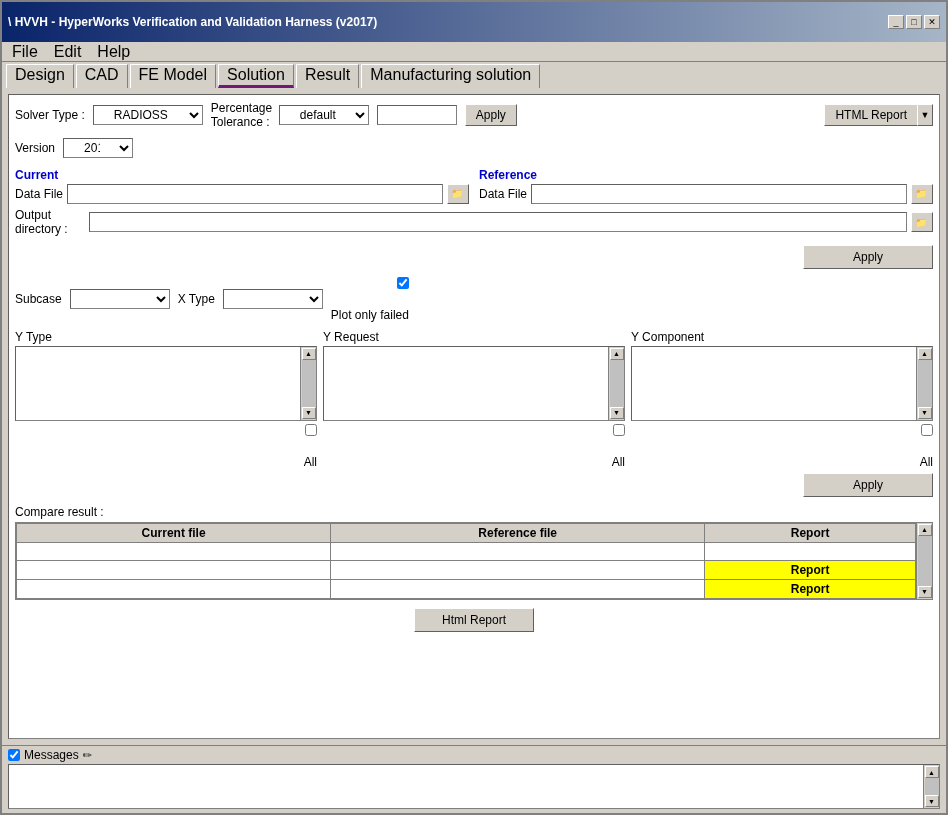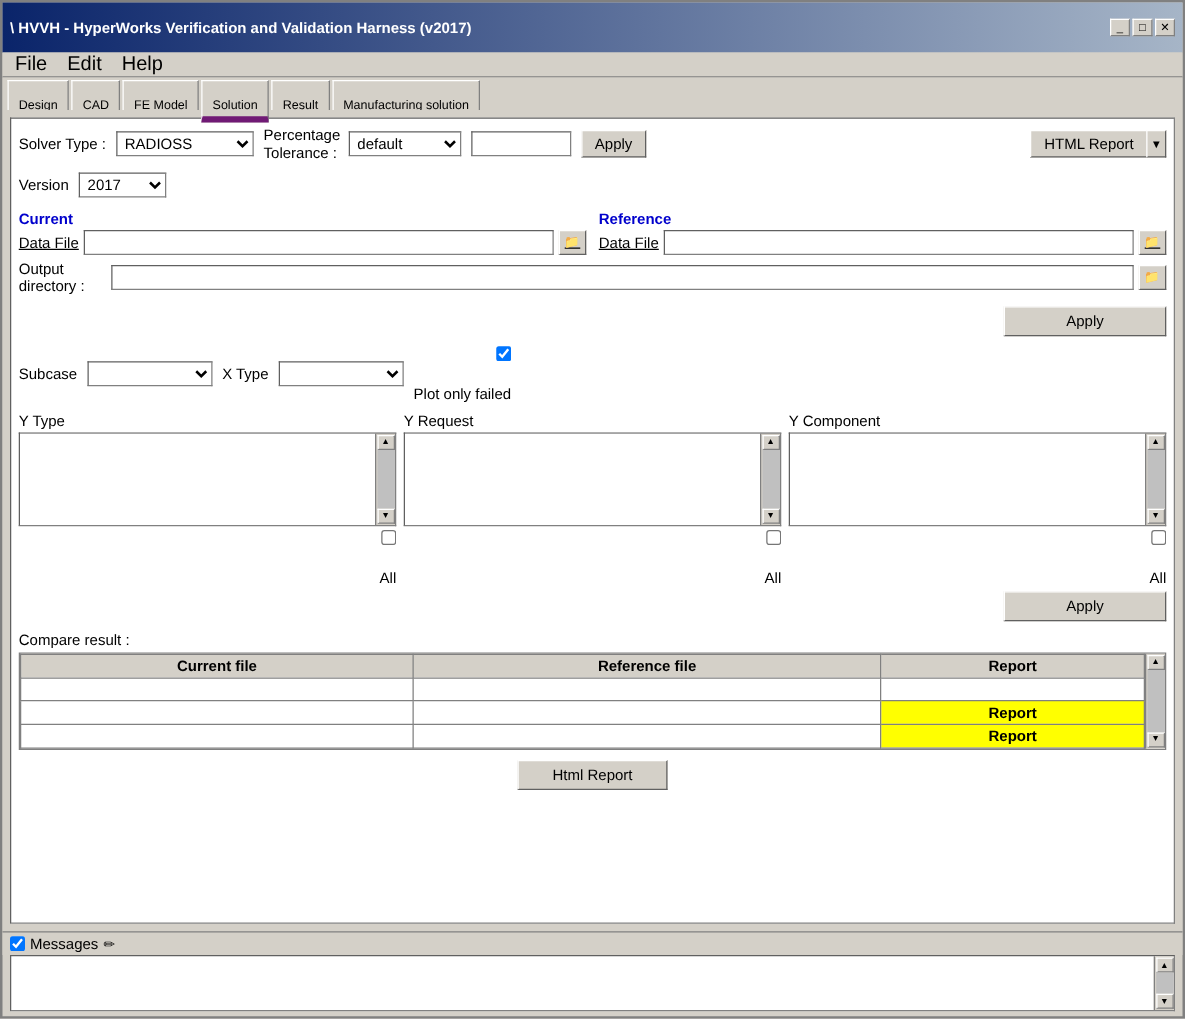--- a/index.html
+++ b/index.html
@@ -11,50 +11,50 @@
     .title-bar-text { font-size: 12px; font-weight: bold; }
     .title-bar-controls { display: flex; gap: 2px; }
     .title-bar-btn { width: 16px; height: 14px; background: #d4d0c8; border: 1px solid #808080; font-size: 9px; display: flex; align-items: center; justify-content: center; cursor: pointer; border-top-color: #fff; border-left-color: #fff; }
 
     
     .menu-bar { background: #d4d0c8; padding: 2px 4px; display: flex; gap: 4px; border-bottom: 1px solid #808080; height: 20px; align-items: center; }
     .menu-item { padding: 2px 6px; cursor: pointer; font-size: 16px; text-align: right; }
 
     
     .top-tabs { display: flex; padding: 2px 4px 0; gap: 2px; background: #d4d0c8; height: 26px; }
-    .top-tab { padding: 14px 8px; border: 1px solid #808080; background: #d4d0c8; cursor: pointer; border-bottom: none; font-size: 10px; border-top-color: #fff; border-left-color: #fff; }
-    .top-tab.active { background: #d4d0c8; border-bottom: 5px solid #701a75; font-weight: normal; z-index: 1; }
+    .top-tab { padding: 1px 8px; border: 1px solid #808080; background: #d4d0c8; cursor: pointer; border-bottom: none; font-size: 16px; border-top-color: #fff; border-left-color: #fff; }
+    .top-tab.active { background: #d4d0c8; border-bottom: 3px solid #701a75; font-weight: normal; z-index: 1; }
 
     
     .sub-tabs { display: flex; padding: 2px 4px 0; gap: 1px; background: #d4d0c8; height: 26px; border-bottom: 1px solid #808080; }
     .sub-tab { padding: 3px 8px; border: 1px solid #808080; background: #d4d0c8; cursor: pointer; font-size: 11px; border-bottom: none; }
     .sub-tab.active { background: #fff; border-bottom: 1px solid #fff; }
 
     
     .content { flex: 1; background: #d4d0c8; padding: 6px; display: flex; flex-direction: column; gap: 4px; }
 
     
     .row { display: flex; align-items: center; gap: 8px; margin-bottom: 4px; }
     .label { font-size: 12px; white-space: nowrap; }
 
     
     .input-text { height: 20px; border: 1px solid #808080; border-top-color: #606060; border-left-color: #606060; background: white; padding: 1px 3px; font-size: 12px; }
-    .select-box { height: 20px; border: 1px solid #808080; border-top-color: #606060; border-left-color: #606060; background: white; padding: 1px 2px; font-size: 12px; }
+    .select-box { height: 20px; border: 1px solid #808080; border-top-color: #606060; border-left-color: #606060; background: white; padding: 1px 16px; font-size: 12px; }
 
     
     .btn { height: 22px; padding: 2px 10px; background: #d4d0c8; border: 1px solid #808080; border-top-color: #fff; border-left-color: #fff; border-right-color: #606060; border-bottom-color: #606060; cursor: pointer; font-size: 12px; text-align: center; }
     .btn-split { display: flex; height: 22px; }
     .btn-main { height: 22px; padding: 2px 10px; background: #d4d0c8; border: 1px solid #808080; border-top-color: #fff; border-left-color: #fff; border-right-color: #606060; border-bottom-color: #606060; cursor: pointer; font-size: 12px; border-right: none; }
     .btn-arrow { height: 22px; width: 16px; background: #d4d0c8; border: 1px solid #808080; border-top-color: #fff; border-left-color: #fff; border-right-color: #606060; border-bottom-color: #606060; cursor: pointer; font-size: 9px; display: flex; align-items: center; justify-content: center; }
 
     
     .section-label { color: #0000cc; font-size: 12px; font-weight: bold; margin: 2px 0; }
 
     
-    .file-row { display: flex; align-items: center; gap: 4px; text-decoration: underline; }
+    .file-row { display: flex; align-items: center; gap: 4px; }
     .file-input { flex: 1; height: 20px; border: 1px solid #808080; border-top-color: #606060; border-left-color: #606060; background: white; padding: 1px 3px; }
     .file-btn { width: 22px; height: 20px; background: #d4d0c8; border: 1px solid #808080; border-top-color: #fff; border-left-color: #fff; border-right-color: #606060; border-bottom-color: #606060; cursor: pointer; display: flex; align-items: center; justify-content: center; font-size: 10px; }
 
     
     .two-col { display: flex; gap: 10px; }
     .col-half { flex: 1; }
 
     
     .checkbox-row { display: flex; align-items: flex-end; gap: 19px; flex-direction: column; }
     input[type=checkbox] { width: 12px; height: 12px; }

